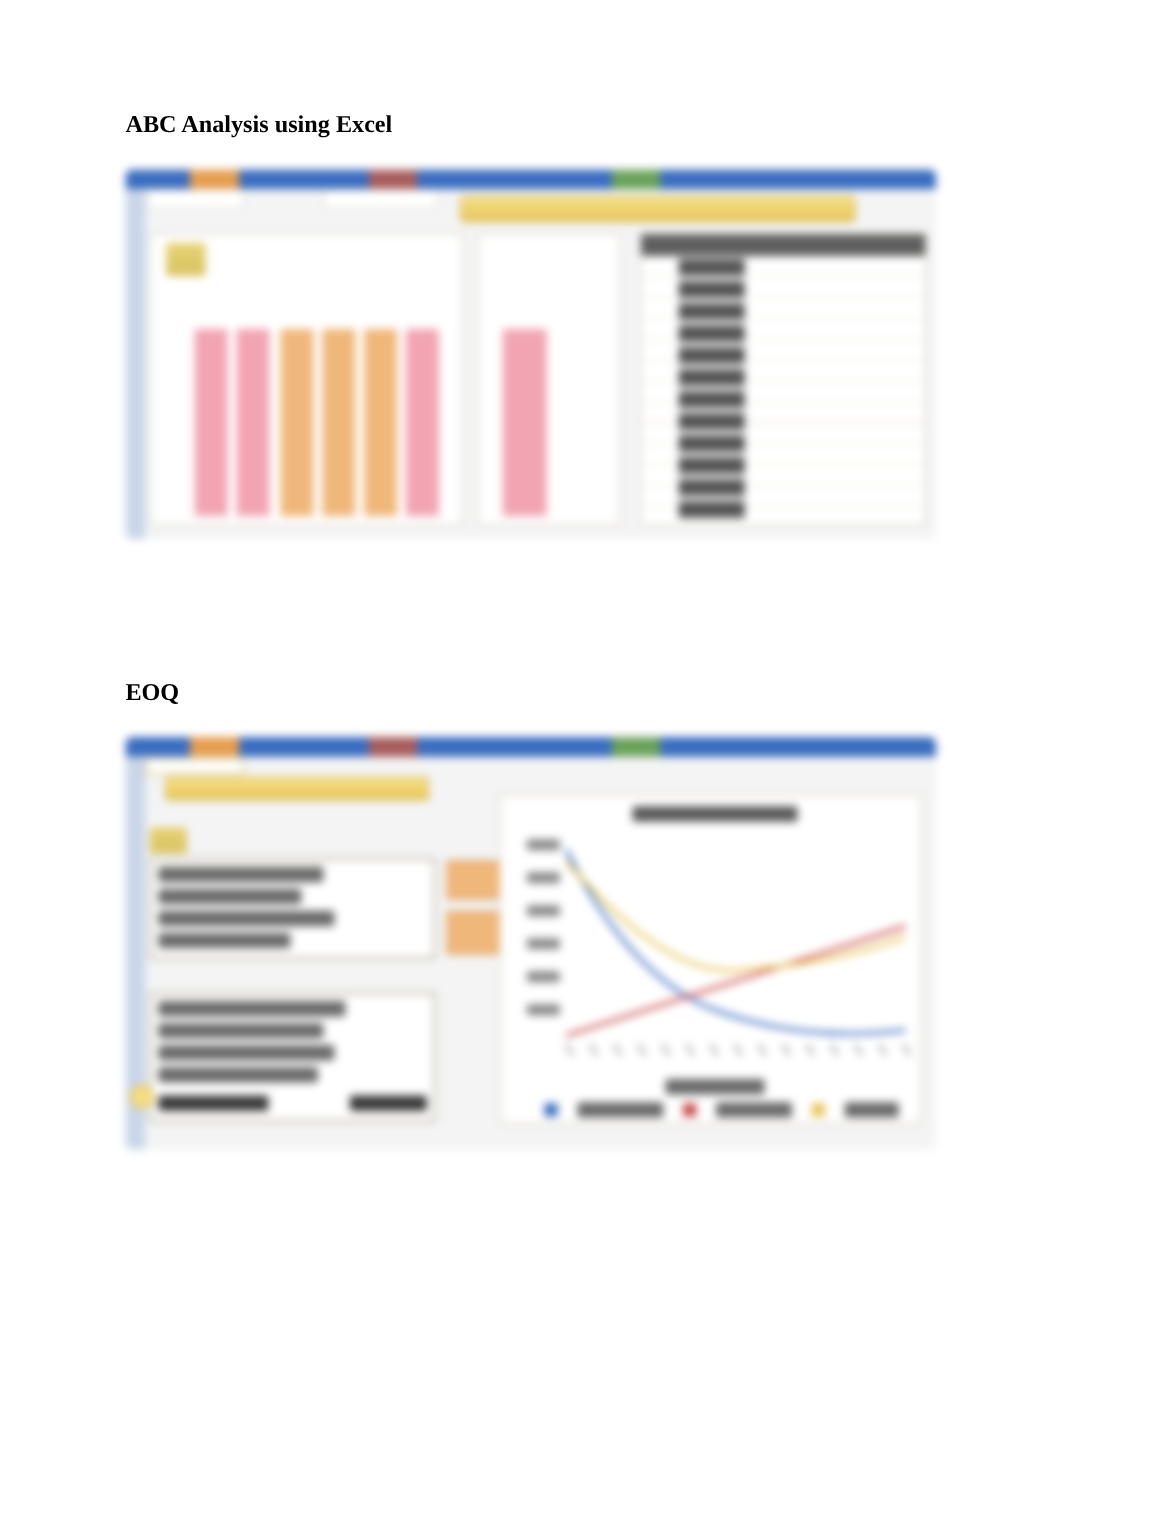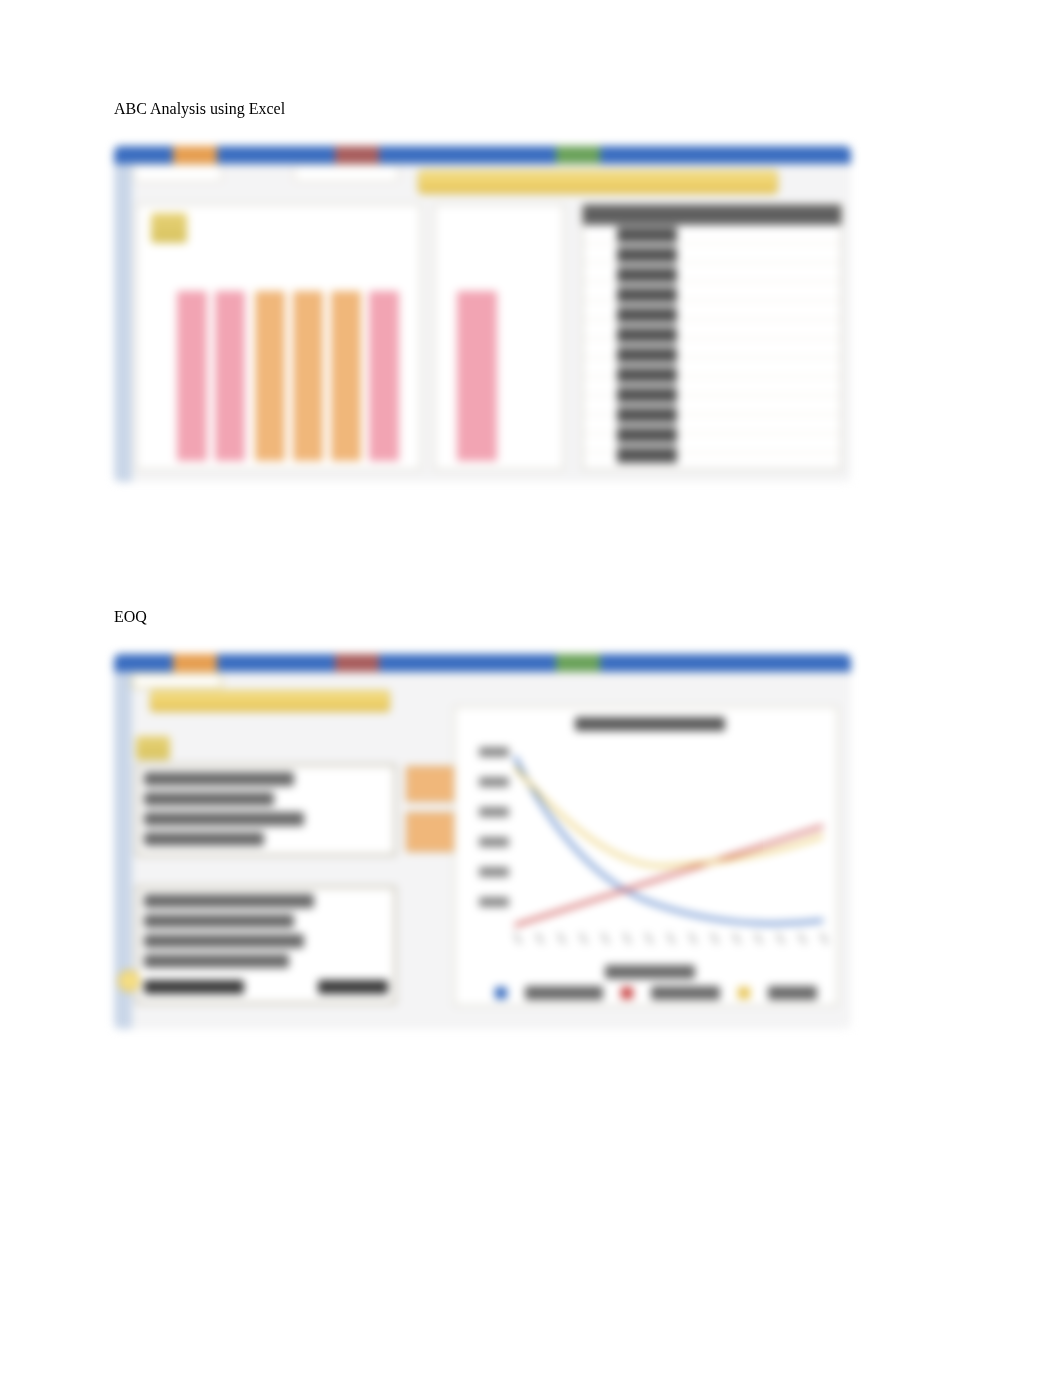--- a/index.html
+++ b/index.html
@@ -6,22 +6,22 @@
     body {
       width: 1062px;
       height: 1377px;
       background: #ffffff;
       font-family: "Times New Roman", Times, serif;
       color: #000;
       padding: 100px 114px 60px 114px;
       position: relative;
     }
     .heading {
-      font-size: 16px;
-      font-weight: normal;
+      font-size: 22px;
+      font-weight: bold;
       margin-bottom: 28px;
     }
     .figure {
       width: 737px;
       position: relative;
       filter: blur(4px);
       border-radius: 6px;
       overflow: hidden;
     }
 

